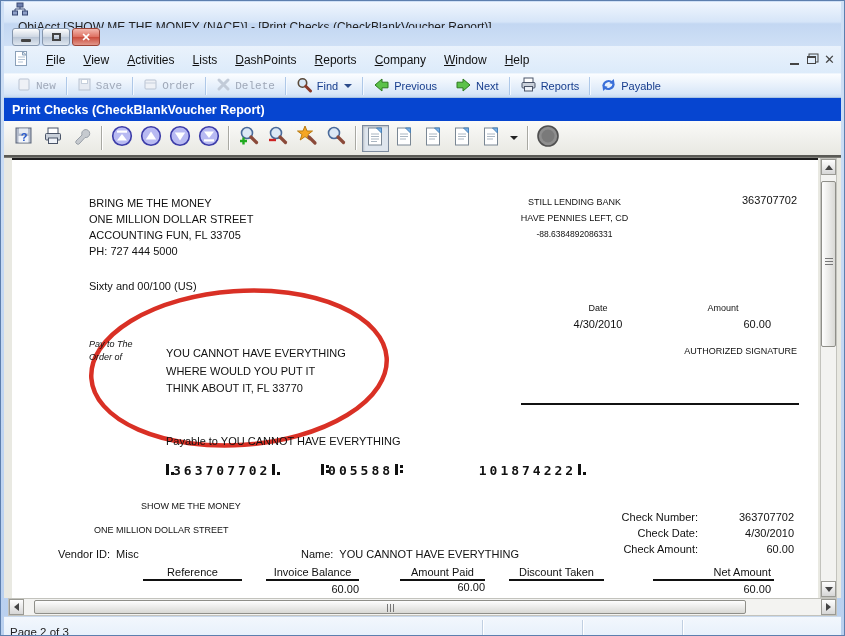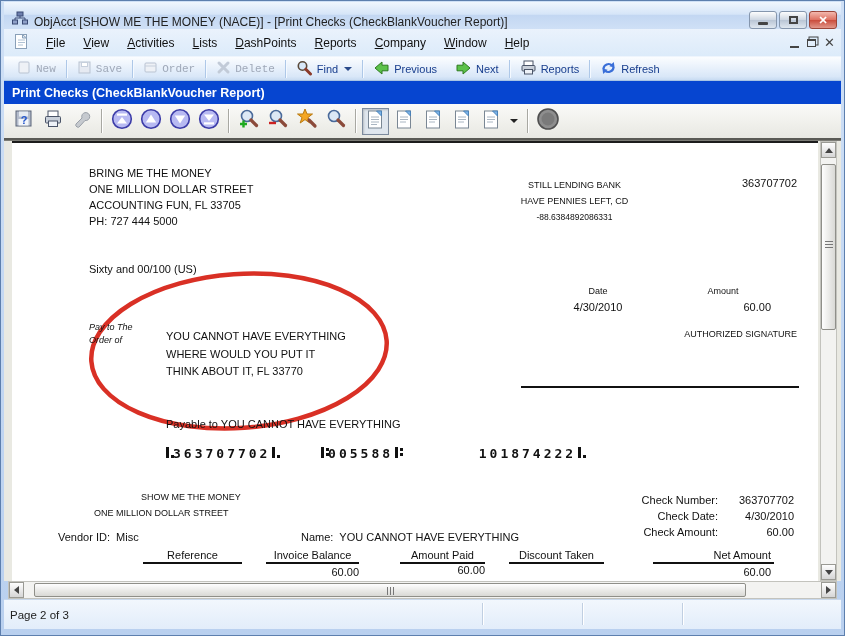--- a/index.html
+++ b/index.html
@@ -2,22 +2,22 @@
 <html><head>
 <meta charset="utf-8">
 <style>
   * { margin:0; padding:0; box-sizing:border-box; }
   body { font-family:"Liberation Sans", sans-serif; background:#8aa8cc; }
   .window{ width:845px; height:636px; position:relative; background:#bdd3f0;
     border:1px solid #5d7fae; padding:1px 3px 0 3px; overflow:hidden;
     background:linear-gradient(#cfe0f6,#b9d0ef); }
 
   
-  .titlebar{ height:27px; display:flex; align-items:flex-end; padding:0 4px 0 8px;
-    background:linear-gradient(#f0f6fe 0%,#d6e5f8 45%,#c3d7f2 50%,#cfe0f6 100%); }
+  .titlebar{ height:44px; display:flex; align-items:flex-start; padding:0 4px 0 8px;
+    background:linear-gradient(#f0f6fe 0%,#d6e5f8 45%,#c3d7f2 50%,#cfe0f6 100%);flex-direction:column; }
   .titlebar .title{ font-size:12px; color:#222; margin-left:6px; flex:1;
     white-space:nowrap; overflow:hidden; }
   .cap-btns{ display:flex; gap:2px; }
   .cap-btn{ width:28px; height:18px; border:1px solid #8596ad; border-radius:3px;
     background:linear-gradient(#fdfdfd,#cdd6e2 50%,#b8c4d4 50%,#dfe7f0);
     display:flex; align-items:center; justify-content:center; font-size:10px; color:#333; }
   .cap-btn.close{ background:linear-gradient(#f3b8ae,#dd6f60 50%,#c94a3a 50%,#e2978b);
     border-color:#9b4438; color:#fff; font-weight:bold; font-size:11px; }
   .min-glyph{ width:10px; height:3px; background:#444; border-radius:1px; margin-top:7px;}
   .max-glyph{ width:9px; height:8px; border:2px solid #444; }
@@ -220,21 +220,21 @@
       <span>Reports</span>
       </div>
     <div class="tb-sep"></div>
     <div class="tb-btn">
       <span><svg width="17" height="16">
             <path d="M3.5,9 a5,5 0 0 1 8.6,-3.4" stroke="#3a6fd8" stroke-width="2.2" fill="none"></path>
             <polygon points="13.8,2 14.6,7.4 9.4,6.2" fill="#3a6fd8"></polygon>
             <path d="M13.5,7 a5,5 0 0 1 -8.6,3.4" stroke="#3a6fd8" stroke-width="2.2" fill="none"></path>
             <polygon points="3.2,14 2.4,8.6 7.6,9.8" fill="#3a6fd8"></polygon>
           </svg></span>
-      <span>Refresh</span>
+      <span>Payable</span>
       </div>
   </div>
 
   <div class="report-header">
     <span>Print Checks (CheckBlankVoucher Report)</span>
   </div>
 
   <div class="rtoolbar">
     <div class="rt-btn">
       <span><svg width="20" height="20">
@@ -352,21 +352,21 @@
       <span><svg width="24" height="24">
             <circle cx="12" cy="12" r="10" fill="#8e8e8e" stroke="#4f4f4f" stroke-width="1.6"></circle>
             <circle cx="12" cy="12" r="6.5" fill="#7a7a7a"></circle>
           </svg></span>
       </div>
   </div>
 
   <div class="preview">
     <div class="paper">
 
-      <div class="abs" style="left:77px; top:22px; line-height:16px;">
+      <div class="abs" style="left:77px; top:35px; line-height:16px;">
         <div>BRING ME THE MONEY</div>
         <div>ONE MILLION DOLLAR STREET</div>
         <div>ACCOUNTING FUN, FL  33705</div>
         <div>PH: 727 444 5000</div>
       </div>
 
       <div class="abs" style="left:455px; top:34px; width:215px; text-align:center; line-height:16px;">
         <div class="small">STILL LENDING BANK</div>
         <div class="small">HAVE PENNIES LEFT, CD</div>
         <div class="tiny">-88.6384892086331</div>
@@ -401,24 +401,24 @@
       <div class="abs" style="left:154px; top:275px;">Payable to YOU CANNOT HAVE EVERYTHING</div>
 
       <div class="abs micr" style="left:152px; top:303px;">
         <span class="micr-o"></span><span>363707702</span><span class="micr-o"></span>
         <span style="display:inline-block;width:18px;"></span>
         <span class="micr-t"></span><span>005588</span><span class="micr-t"></span>
         <span style="display:inline-block;width:55px;"></span>
         <span>101874222</span><span class="micr-o"></span>
       </div>
 
-      <div class="abs small" style="left:129px; top:349px;">SHOW ME THE MONEY</div>
+      <div class="abs small" style="left:129px; top:341px;">SHOW ME THE MONEY</div>
       <div class="abs small" style="left:82px; top:365px;">ONE MILLION DOLLAR STREET</div>
 
-      <div class="abs" style="left:546px; top:349px; width:160px; text-align:right; line-height:16px;">
+      <div class="abs" style="left:526px; top:349px; width:160px; text-align:right; line-height:16px;">
         <div>Check Number:</div>
         <div>Check Date:</div>
         <div>Check Amount:</div>
       </div>
       <div class="abs" style="left:690px; top:349px; width:92px; text-align:right; line-height:16px;">
         <div>363707702</div>
         <div>4/30/2010</div>
         <div>60.00</div>
       </div>
 

